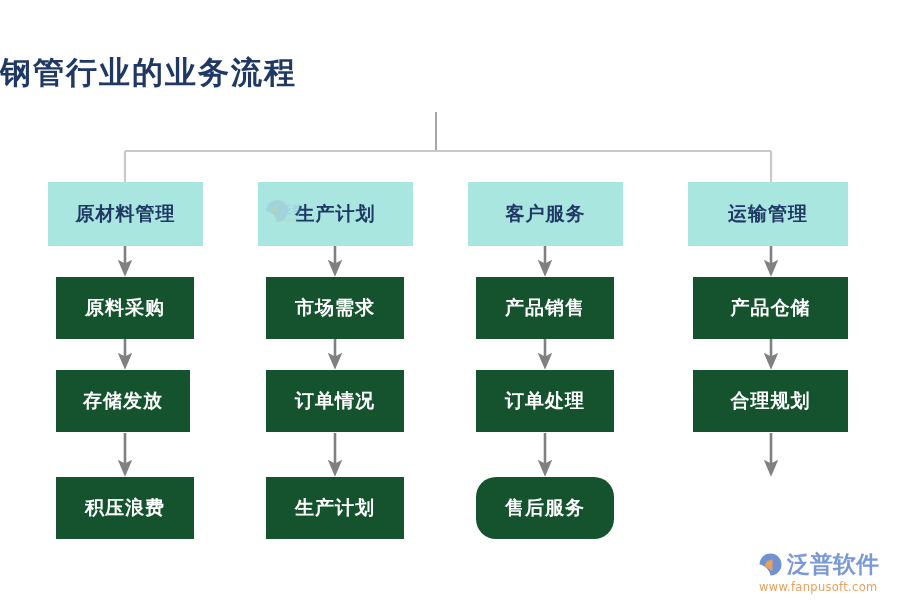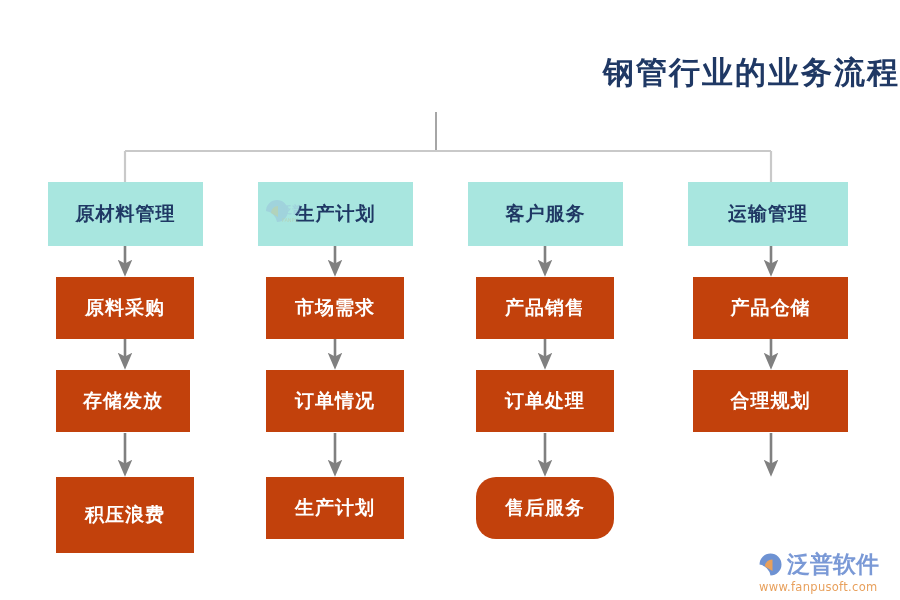--- a/index.html
+++ b/index.html
@@ -20,21 +20,21 @@
     height: 600px;
     background: #ffffff;
   }
 
   
   #chart-title {
     position: absolute;
     left: 0;
     top: 50px;
     width: 900px;
-    text-align: right;
+    text-align: left;
     font-size: 31px;
     font-weight: bold;
     color: #1F3864;
     letter-spacing: 2px;
     line-height: 44px;
     white-space: nowrap;
   }
 
   
   #connectors {
@@ -56,21 +56,21 @@
     white-space: nowrap;
   }
   .node-header {
     background: #A8E6DF;
     color: #1F3864;
     font-size: 19px;
     font-weight: bold;
     letter-spacing: 1px;
   }
   .node-step {
-    background: #c2410c;
+    background: #14532d;
     color: #FFFFFF;
     font-size: 19px;
     font-weight: bold;
     letter-spacing: 1px;
   }
 
   
   .wm-small {
     position: absolute;
     left: 262px;
@@ -189,21 +189,21 @@
 
   <div class="node node-header" style="left:48px; top:182px; width:155px; height:64px;">
     <span>原材料管理</span>
   </div>
   <div class="node node-step" style="left:56px; top:277px; width:138px; height:62px;">
     <span>原料采购</span>
   </div>
   <div class="node node-step" style="left:56px; top:370px; width:134px; height:62px;">
     <span>存储发放</span>
   </div>
-  <div class="node node-step" style="left:56px; top:477px; width:138px; height:76px;">
+  <div class="node node-step" style="left:56px; top:477px; width:138px; height:62px;">
     <span>积压浪费</span>
   </div>
 
   <div class="node node-header" style="left:258px; top:182px; width:155px; height:64px;">
     <span>生产计划</span>
   </div>
   <div class="node node-step" style="left:266px; top:277px; width:138px; height:62px;">
     <span>市场需求</span>
   </div>
   <div class="node node-step" style="left:266px; top:370px; width:138px; height:62px;">

